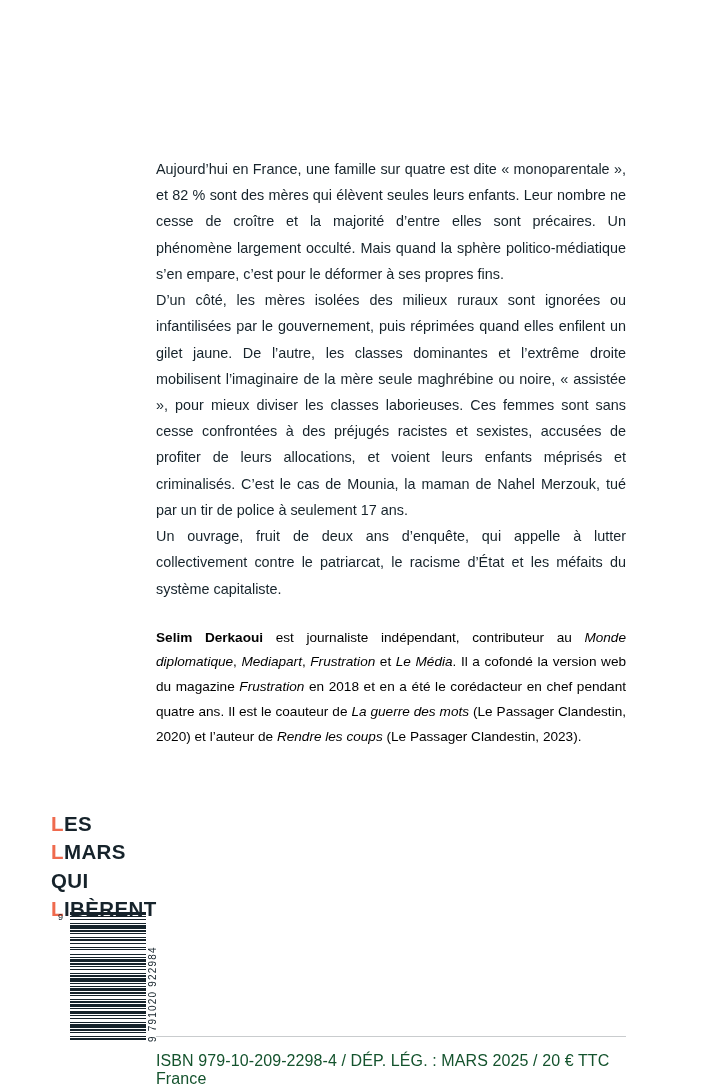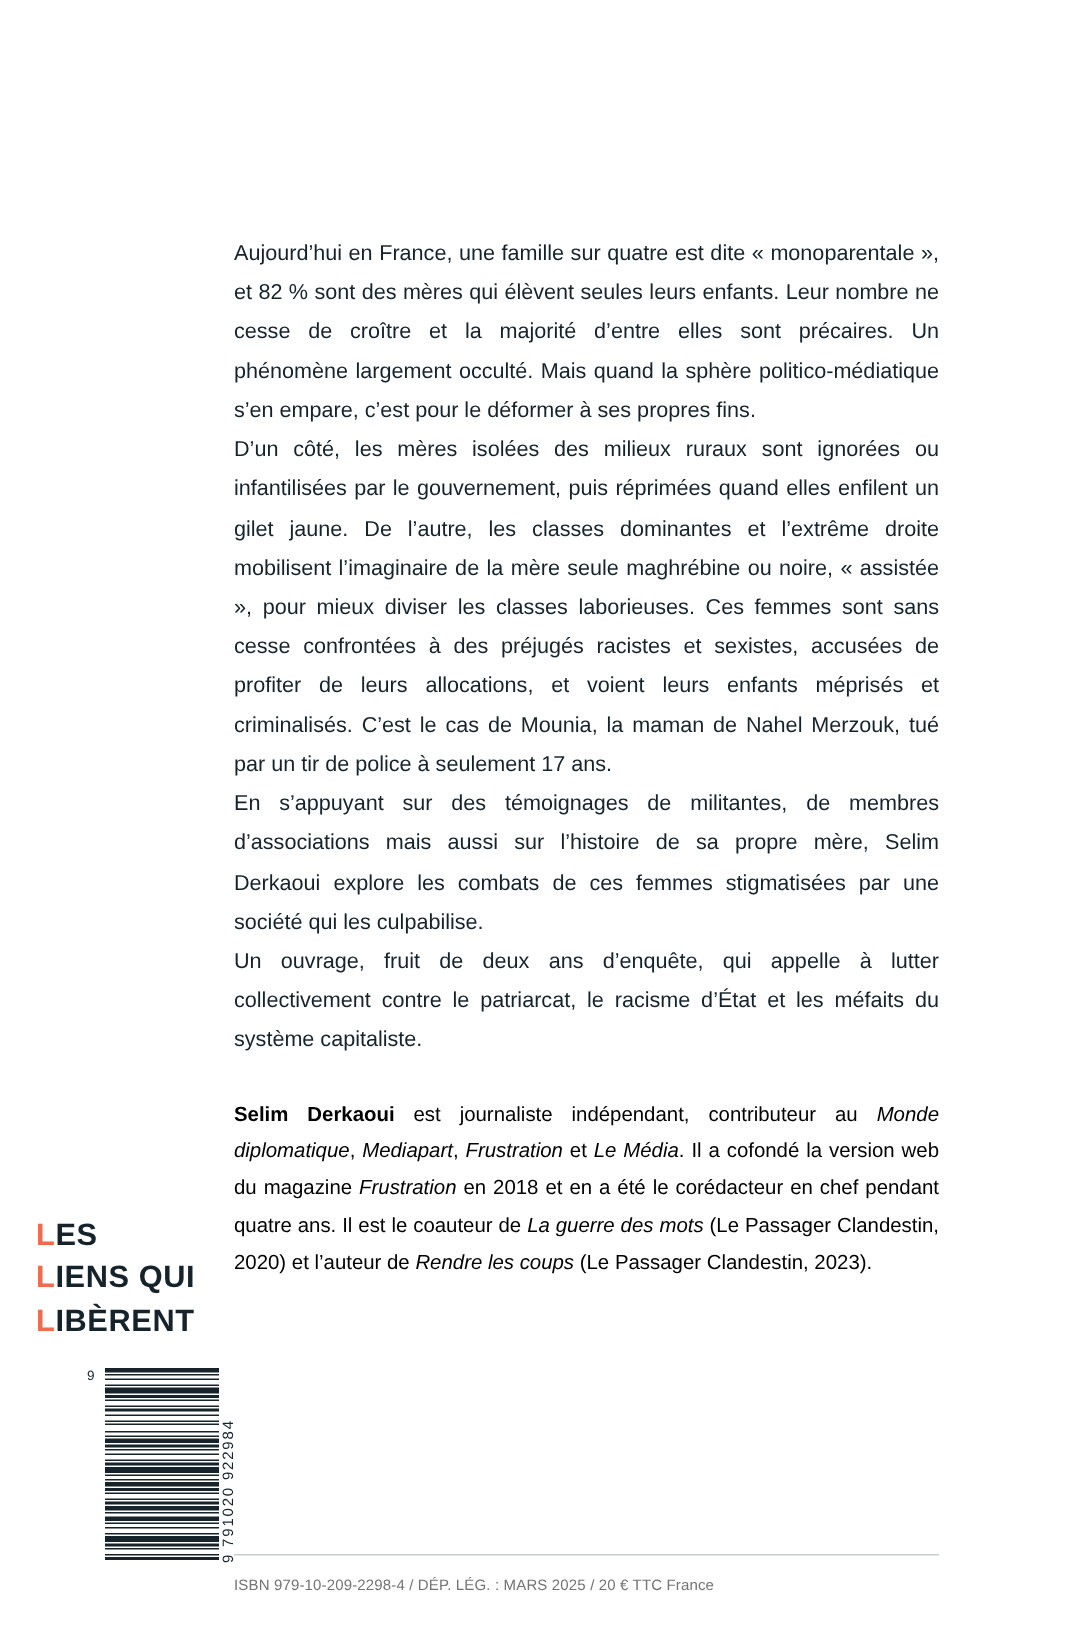--- a/index.html
+++ b/index.html
@@ -61,21 +61,21 @@
     line-height: 1.82;
     text-align: justify;
     color: #000000;
   }
   .bio b { font-weight: bold; }
   .bio i { font-style: italic; }
 
   
   .logo {
     position: absolute;
-    left: 24px;
+    left: 51px;
     top: 810px;
     width: 112px;
     font-family: "Liberation Sans", sans-serif;
     font-weight: bold;
     font-size: 20.5px;
     line-height: 1.38;
     letter-spacing: 0.4px;
     color: #16232b;
   }
   .logo .accent { color: #ef6a4e; }
@@ -129,43 +129,42 @@
     top: 1036px;
     width: 470px;
     height: 1px;
     background: #c9ccce;
   }
   .footer-text {
     position: absolute;
     left: 156px;
     top: 1052px;
     width: 470px;
-    font-size: 10px;
-    color: #737373;
+    font-size: 16px;
+    color: #14532d;
     letter-spacing: 0.1px;
   }
 </style>
 </head>
 <body>
 
 <div class="page">
 
 
   <div class="body-col">
     <p class="para">Aujourd’hui en France, une famille sur quatre est dite « monoparentale », et 82 % sont des mères qui élèvent seules leurs enfants. Leur nombre ne cesse de croître et la majorité d’entre elles sont précaires. Un phénomène largement occulté. Mais quand la sphère politico-médiatique s’en empare, c’est pour le déformer à ses propres fins.</p>
     <p class="para">D’un côté, les mères isolées des milieux ruraux sont ignorées ou infantilisées par le gouvernement, puis réprimées quand elles enfilent un gilet jaune. De l’autre, les classes dominantes et l’extrême droite mobilisent l’imaginaire de la mère seule maghrébine ou noire, « assistée », pour mieux diviser les classes laborieuses. Ces femmes sont sans cesse confrontées à des préjugés racistes et sexistes, accusées de profiter de leurs allocations, et voient leurs enfants méprisés et criminalisés. C’est le cas de Mounia, la maman de Nahel Merzouk, tué par un tir de police à seulement 17 ans.</p>
-    <p class="para">En s’appuyant sur des témoignages de militantes, de membres d’associations mais aussi sur l’histoire de sa propre mère, Selim Derkaoui explore les combats de ces femmes stigmatisées par une société qui les culpabilise.</p>
     <p class="para">Un ouvrage, fruit de deux ans d’enquête, qui appelle à lutter collectivement contre le patriarcat, le racisme d’État et les méfaits du système capitaliste.</p>
 
     <p class="bio"><b>Selim Derkaoui</b><span> est journaliste indépendant, contributeur au </span><i>Monde diplomatique</i><span>, </span><i>Mediapart</i><span>, </span><i>Frustration</i><span> et </span><i>Le Média</i><span>. Il a cofondé la version web du magazine </span><i>Frustration</i><span> en 2018 et en a été le corédacteur en chef pendant quatre ans. Il est le coauteur de </span><i>La guerre des mots</i><span> (Le Passager Clandestin, 2020) et l’auteur de </span><i>Rendre les coups</i><span> (Le Passager Clandestin, 2023).</span></p>
   </div>
 
   <div class="logo">
     <div><span class="accent">L</span><span>ES</span></div>
-    <div><span class="accent">L</span><span>IENS QUI</span></div>
+    <div><span class="accent">L</span><span>MARS QUI</span></div>
     <div><span class="accent">L</span><span>IBÈRENT</span></div>
   </div>
 
   <div class="barcode-wrap">
     <div class="barcode-digit">9</div>
     <div class="barcode-bars" id="barcode-bars">
         <div class="bar" style="height: 3px; background: rgb(22, 35, 43);"></div>
         <div class="bar" style="height: 1px; background: transparent;"></div>
         <div class="bar" style="height: 1px; background: rgb(22, 35, 43);"></div>
         <div class="bar" style="height: 2px; background: transparent;"></div>

